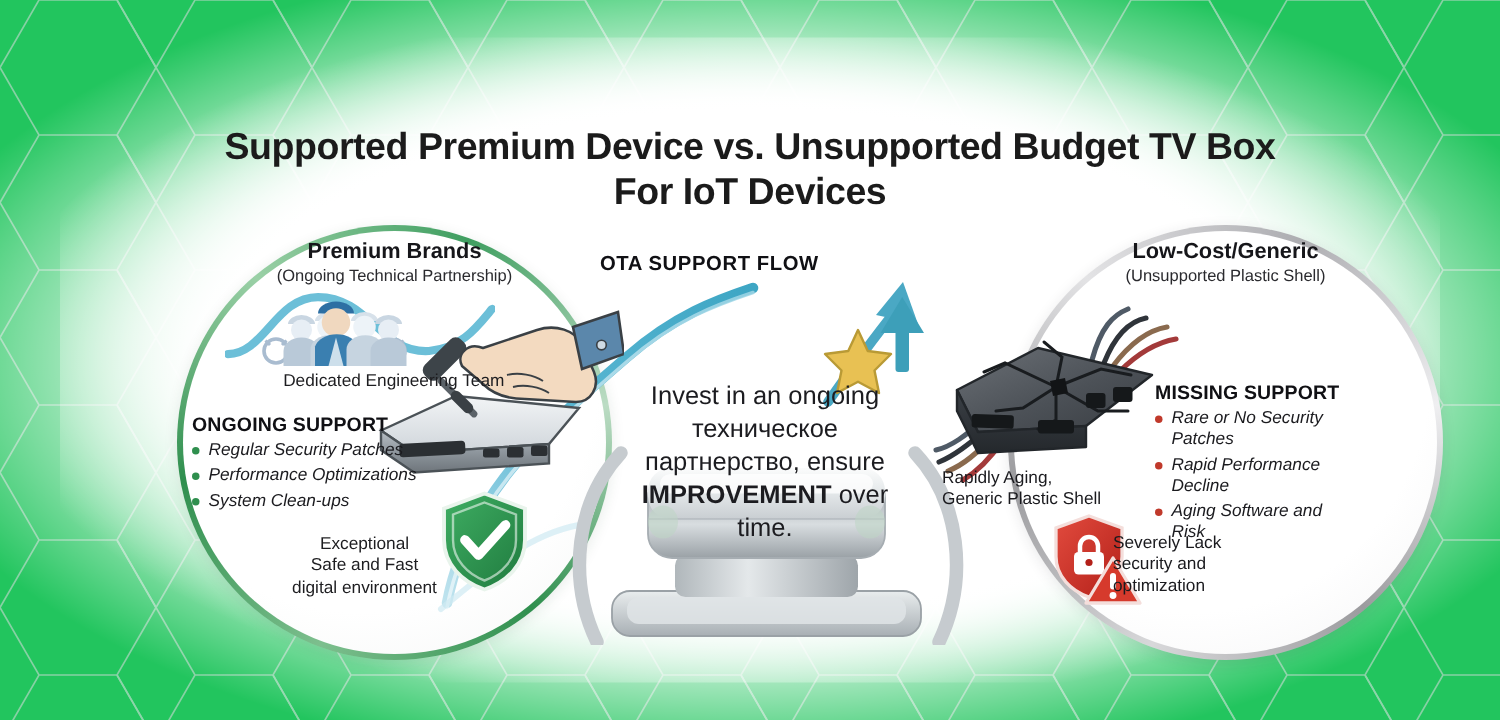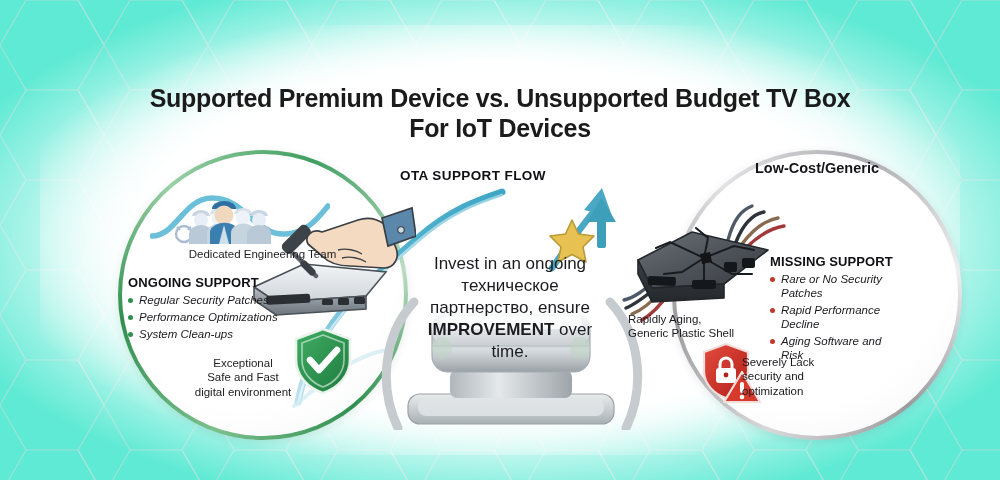--- a/index.html
+++ b/index.html
@@ -5,21 +5,21 @@
   * { box-sizing: border-box; margin: 0; padding: 0; }
   html, body {
     width: 1000px; height: 480px;
     font-family: "Liberation Sans", sans-serif;
     background: #ffffff;
     overflow: hidden;
   }
   #stage {
     position: relative;
     width: 1000px; height: 480px;
-    background: #5eead4;
+    background: #22c55e;
     overflow: hidden;
   }
   
   .hexbg {
     position: absolute; inset: 0;
     pointer-events: none;
     opacity: 1;
   }
   .glow {
     position:absolute; left:50%; top:50%;
@@ -194,20 +194,24 @@
     <g>
       <rect x="57" y="34" width="9" height="32" rx="2" fill="#3d9fb9"></rect>
       <path d="M61.5 16 L76 40 L47 40 Z" fill="#3d9fb9"></path>
     </g>
 
     <g>
       <path d="M32 38 L38.5 52 L54 54 L43 65 L46 80 L32 72.5 L18 80 L21 65 L10 54 L25.5 52 Z" fill="#e8c153" stroke="#b99a35" stroke-width="1.6" stroke-linejoin="round"></path>
     </g>
   </svg>
 
+  <div class="blk" style="left:148px; top:160px; width:230px;">
+    <div class="hdr-main">Premium Brands</div>
+    <div class="hdr-sub">(Ongoing Technical Partnership)</div>
+  </div>
 
   <svg class="illus" style="left:162px; top:196px; width:122px; height:48px;" viewBox="0 0 122 48">
     <g fill="#9fb3c8">
       <circle cx="22" cy="38" r="8" fill="none" stroke="#a9bcd0" stroke-width="2.4"></circle>
       <path d="M18 34 l-3 -3 M26 34 l3 -3" stroke="#a9bcd0" stroke-width="2" fill="none"></path>
       <circle cx="100" cy="38" r="8" fill="none" stroke="#a9bcd0" stroke-width="2.4"></circle>
       <path d="M96 34 l-3 -3 M104 34 l3 -3" stroke="#a9bcd0" stroke-width="2" fill="none"></path>
     </g>
 
     <g>
@@ -354,20 +358,21 @@
     <ellipse cx="184" cy="46" rx="10" ry="11" fill="#bed6c4" opacity="0.55"></ellipse>
   </svg>
 
   <svg class="illus" style="left:372px; top:290px; width:280px; height:140px;" viewBox="0 0 280 140">
     <path d="M26 138 C 6 96, 12 44, 42 12" fill="none" stroke="#c6cbcf" stroke-width="9" stroke-linecap="round"></path>
     <path d="M254 138 C 274 96, 268 44, 238 12" fill="none" stroke="#c6cbcf" stroke-width="9" stroke-linecap="round"></path>
   </svg>
 
   <div class="blk" style="left:702px; top:160px; width:230px;">
     <div class="hdr-main">Low-Cost/Generic</div>
+    <div class="hdr-sub">(Unsupported Plastic Shell)</div>
   </div>
 
   <svg class="illus" style="left:612px; top:202px; width:180px; height:126px;" viewBox="0 0 180 126">
     <defs>
       <linearGradient id="darkTop" x1="0" y1="0" x2="1" y2="1">
         <stop offset="0" stop-color="#6b7076"></stop>
           <stop offset="0.55" stop-color="#4c5157"></stop>
           <stop offset="1" stop-color="#393d42"></stop>
       </linearGradient>
       <linearGradient id="darkSide" x1="0" y1="0" x2="0" y2="1">

